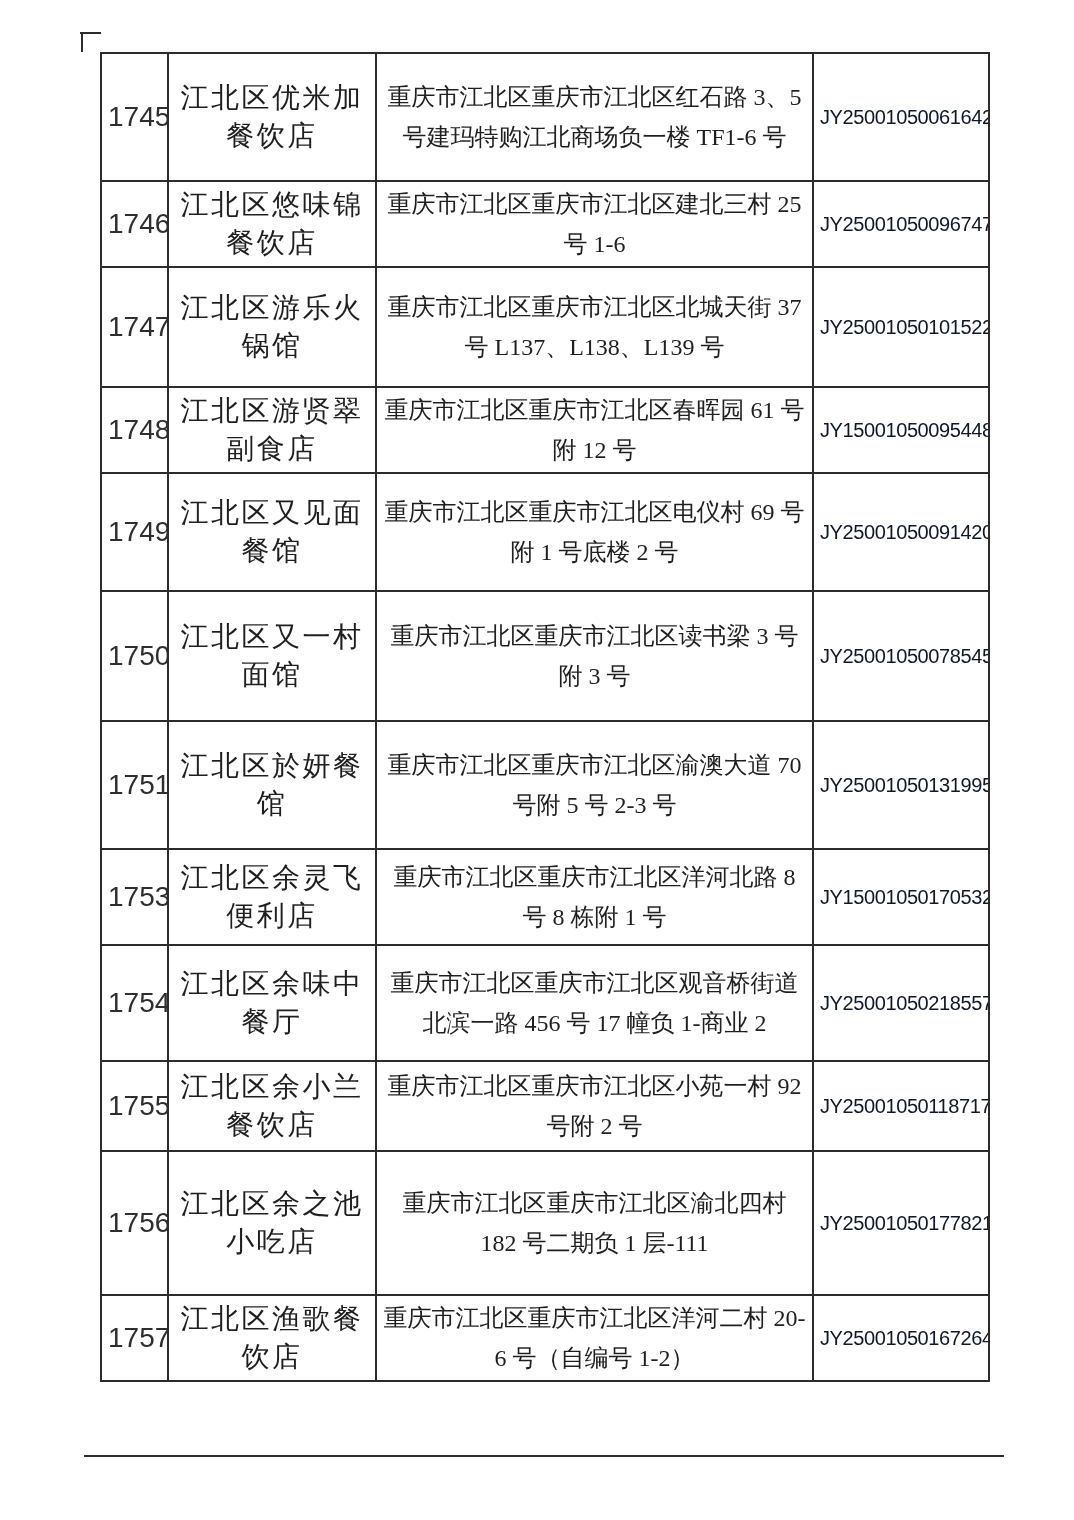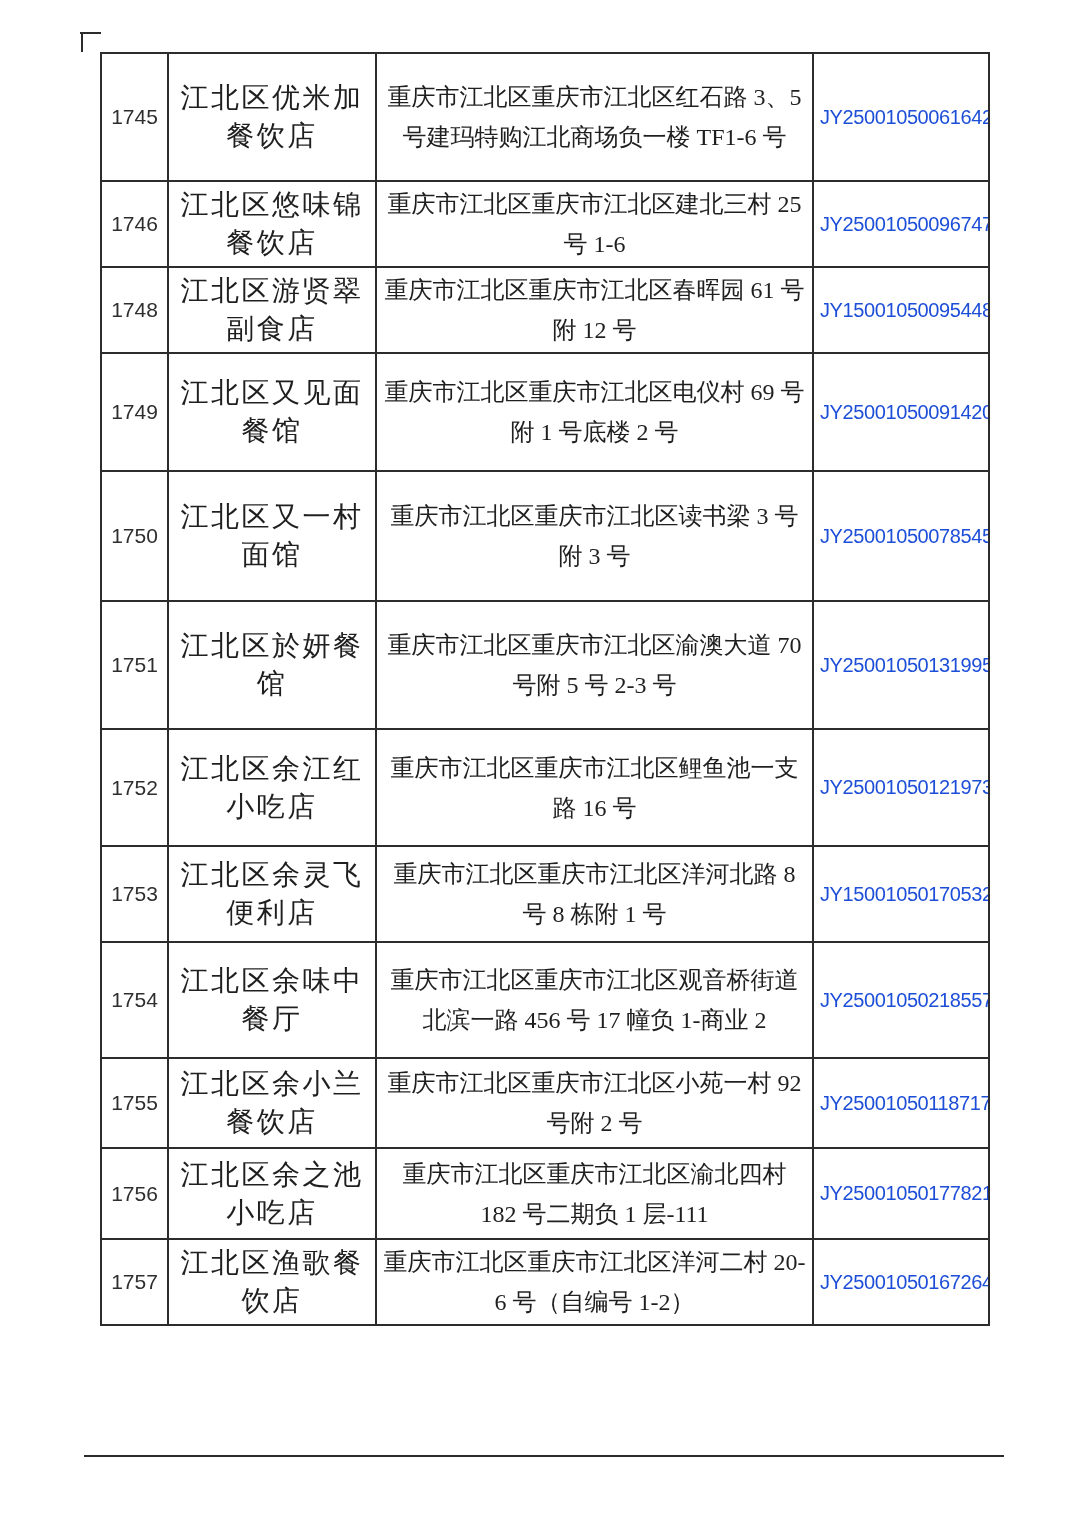--- a/index.html
+++ b/index.html
@@ -27,40 +27,40 @@
   table.lic-table td {
     border: 2px solid #2c2c2c;
     text-align: center;
     vertical-align: middle;
     padding: 2px 6px;
     box-sizing: border-box;
     overflow: hidden;
   }
   td.cell-no {
     font-family: "Liberation Sans", sans-serif;
-    font-size: 21px;
+    font-size: 28px;
     color: #2e2e2e;
     margin-top: 40px;
   }
   td.cell-name {
     font-size: 28px;
     letter-spacing: 2.5px;
     padding: 2px 2px;
   }
   td.cell-addr {
     font-size: 24px;
     line-height: 40px;
   }
   td.cell-lic {
     font-family: "Liberation Sans", sans-serif;
     font-size: 20px;
     letter-spacing: -0.4px;
     white-space: nowrap;
     padding: 2px 1px;
-    color: #1d4ed8;
+    color: #0f172a;
   }
   
   .frame-artifact {
     position: absolute;
     background: #2c2c2c;
   }
   .art-top-h    { left: 80px;  top: 32px;   width: 21px;  height: 2px; }
   .art-top-v    { left: 81px;  top: 32px;   width: 2px;   height: 20px; }
   .art-bottom-h { left: 84px;  top: 1455px; width: 920px; height: 2px; }
 </style>
@@ -86,20 +86,26 @@
         <td class="cell-name">江北区优米加餐饮店</td>
         <td class="cell-addr">重庆市江北区重庆市江北区红石路 3、5 号建玛特购江北商场负一楼 TF1-6 号</td>
         <td class="cell-lic">JY25001050061642</td>
       </tr>
       <tr style="height:52px">
         <td class="cell-no">1746</td>
         <td class="cell-name">江北区悠味锦餐饮店</td>
         <td class="cell-addr">重庆市江北区重庆市江北区建北三村 25 号 1-6</td>
         <td class="cell-lic">JY25001050096747</td>
       </tr>
+      <tr style="height:120px">
+        <td class="cell-no">1747</td>
+        <td class="cell-name">江北区游乐火锅馆</td>
+        <td class="cell-addr">重庆市江北区重庆市江北区北城天街 37 号 L137、L138、L139 号</td>
+        <td class="cell-lic">JY25001050101522</td>
+      </tr>
       <tr style="height:76px">
         <td class="cell-no">1748</td>
         <td class="cell-name">江北区游贤翠副食店</td>
         <td class="cell-addr">重庆市江北区重庆市江北区春晖园 61 号附 12 号</td>
         <td class="cell-lic">JY15001050095448</td>
       </tr>
       <tr style="height:118px">
         <td class="cell-no">1749</td>
         <td class="cell-name">江北区又见面餐馆</td>
         <td class="cell-addr">重庆市江北区重庆市江北区电仪村 69 号附 1 号底楼 2 号</td>
@@ -110,45 +116,39 @@
         <td class="cell-name">江北区又一村面馆</td>
         <td class="cell-addr">重庆市江北区重庆市江北区读书梁 3 号附 3 号</td>
         <td class="cell-lic">JY25001050078545</td>
       </tr>
       <tr style="height:128px">
         <td class="cell-no">1751</td>
         <td class="cell-name">江北区於妍餐馆</td>
         <td class="cell-addr">重庆市江北区重庆市江北区渝澳大道 70 号附 5 号 2-3 号</td>
         <td class="cell-lic">JY25001050131995</td>
       </tr>
-      <tr style="height:117px">
-        <td class="cell-no">1752</td>
-        <td class="cell-name">江北区余江红小吃店</td>
-        <td class="cell-addr">重庆市江北区重庆市江北区鲤鱼池一支路 16 号</td>
-        <td class="cell-lic">JY25001050121973</td>
-      </tr>
       <tr style="height:96px">
         <td class="cell-no">1753</td>
         <td class="cell-name">江北区余灵飞便利店</td>
         <td class="cell-addr">重庆市江北区重庆市江北区洋河北路 8 号 8 栋附 1 号</td>
         <td class="cell-lic">JY15001050170532</td>
       </tr>
       <tr style="height:116px">
         <td class="cell-no">1754</td>
         <td class="cell-name">江北区余味中餐厅</td>
         <td class="cell-addr">重庆市江北区重庆市江北区观音桥街道北滨一路 456 号 17 幢负 1-商业 2</td>
         <td class="cell-lic">JY25001050218557</td>
       </tr>
       <tr style="height:90px">
         <td class="cell-no">1755</td>
         <td class="cell-name">江北区余小兰餐饮店</td>
         <td class="cell-addr">重庆市江北区重庆市江北区小苑一村 92 号附 2 号</td>
         <td class="cell-lic">JY25001050118717</td>
       </tr>
-      <tr style="height:91px">
+      <tr style="height:144px">
         <td class="cell-no">1756</td>
         <td class="cell-name">江北区余之池小吃店</td>
         <td class="cell-addr">重庆市江北区重庆市江北区渝北四村 182 号二期负 1 层-111</td>
         <td class="cell-lic">JY25001050177821</td>
       </tr>
       <tr style="height:78px">
         <td class="cell-no">1757</td>
         <td class="cell-name">江北区渔歌餐饮店</td>
         <td class="cell-addr">重庆市江北区重庆市江北区洋河二村 20-6 号（自编号 1-2）</td>
         <td class="cell-lic">JY25001050167264</td>

